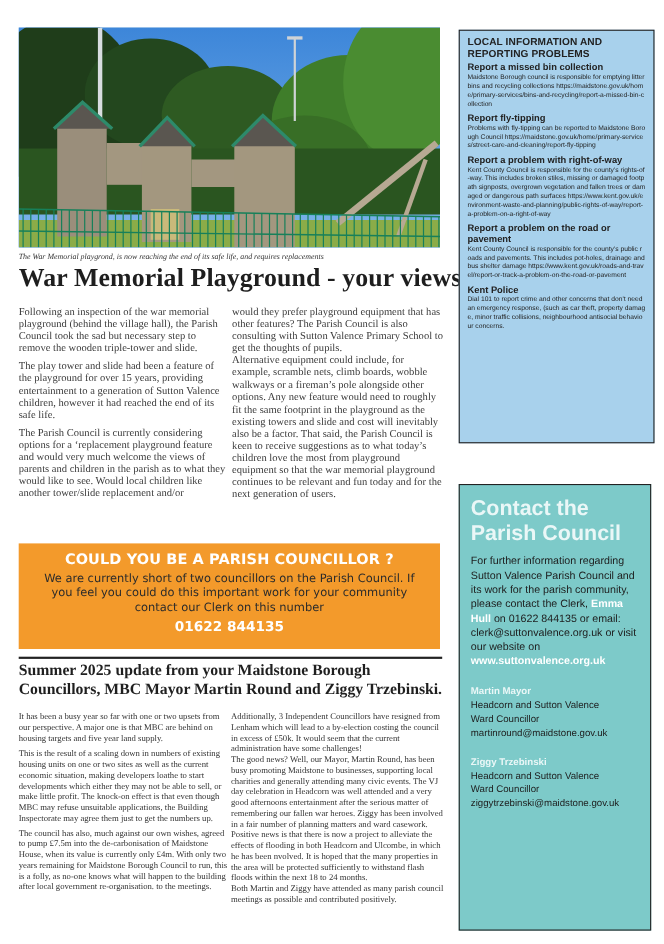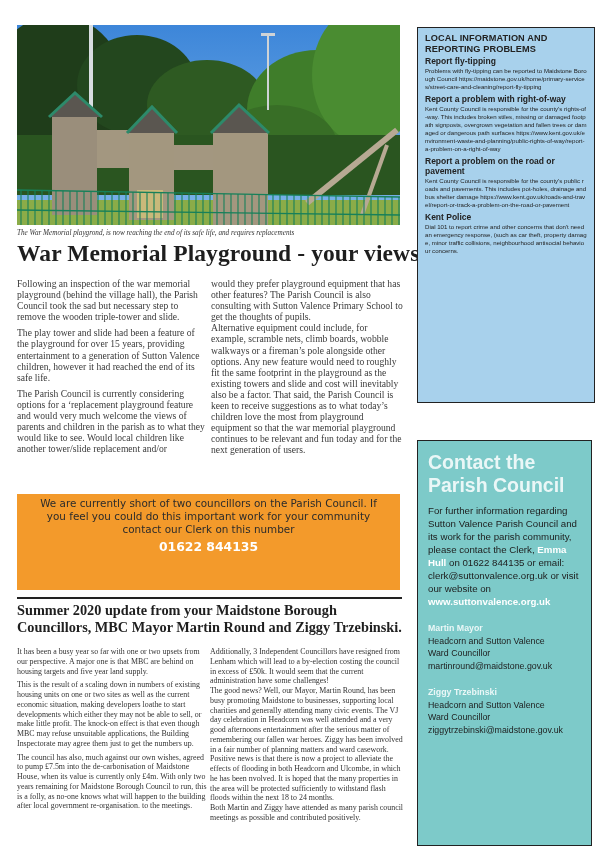--- a/index.html
+++ b/index.html
@@ -172,40 +172,45 @@
   <p>Following an inspection of the war memorial playground (behind the village hall), the Parish Council took the sad but necessary step to remove the wooden triple-tower and slide.</p>
   <p>The play tower and slide had been a feature of the playground for over 15 years, providing entertainment to a generation of Sutton Valence children, however it had reached the end of its safe life.</p>
   <p>The Parish Council is currently considering options for a ‘replacement playground feature and would very much welcome the views of parents and children in the parish as to what they would like to see. Would local children like another tower/slide replacement and/or</p>
 </div>
 <div id="play-col2" class="col">
   <p>would they prefer playground equipment that has other features? The Parish Council is also consulting with Sutton Valence Primary School to get the thoughts of pupils.</p>
   <p>Alternative equipment could include, for example, scramble nets, climb boards, wobble walkways or a fireman’s pole alongside other options. Any new feature would need to roughly fit the same footprint in the playground as the existing towers and slide and cost will inevitably also be a factor. That said, the Parish Council is keen to receive suggestions as to what today’s children love the most from playground equipment so that the war memorial playground continues to be  relevant and fun today and for the next generation of users.</p>
 </div>
 
 <div id="recruit">
+  <div id="recruit-title">COULD YOU BE A PARISH COUNCILLOR ?</div>
   <div id="recruit-body">We  are currently short of two councillors on the Parish Council. If you feel you could do this important work for your community contact our Clerk on this number</div>
   <div id="recruit-phone">01622 844135</div>
 </div>
 
 <div id="rule"></div>
 
-<h2 id="mbc-title">Summer 2020 update from your Maidstone Borough Councillors, MBC Mayor Martin Round and Ziggy Trzebinski.</h2>
+<h2 id="mbc-title">Summer 2025 update from your Maidstone Borough Councillors, MBC Mayor Martin Round and Ziggy Trzebinski.</h2>
 <div id="mbc-col1" class="small">
   <p>It has been a busy year so far with one or two upsets from our perspective. A major one is that MBC are behind on housing targets and five year land supply.</p>
   <p>This is the result of a scaling down in numbers of existing housing units on one or two sites as well as the current economic situation, making developers loathe to start developments which either they may not be able to sell, or make little profit. The knock-on effect is that even though MBC may refuse unsuitable applications, the Building Inspectorate may agree them just to get the numbers up.</p>
   <p>The council has also, much against our own wishes, agreed to pump £7.5m into the de-carbonisation of Maidstone House, when its value is currently only £4m. With only two years remaining for Maidstone Borough Council to run, this is a folly, as no-one knows what will happen to the building after local government re-organisation. to the meetings.</p>
 </div>
 <div id="mbc-col2" class="small">
   <p>Additionally, 3 Independent Councillors have resigned from Lenham which will lead to a by-election costing the council in excess of £50k. It would seem that the current administration have some challenges!</p>
   <p>The good news? Well, our Mayor, Martin Round, has been busy promoting Maidstone to businesses, supporting local charities and generally attending many civic events. The VJ day celebration in Headcorn was well attended and a very good afternoons entertainment after the serious matter of remembering our fallen war heroes. Ziggy has been involved in a fair number of planning matters and ward casework. Positive news is that there is now a project to alleviate the effects of flooding in both Headcorn and Ulcombe,  in which he has been nvolved. It is hoped that the many properties in the area will be protected sufficiently to withstand flash floods within the next 18 to 24 months.</p>
   <p>Both Martin and Ziggy have attended as many parish council meetings as possible and contributed positively.</p>
 </div>
 
 <div id="info">
   <div id="info-title">LOCAL INFORMATION AND REPORTING PROBLEMS</div>
+  <div class="info-item">
+    <div class="info-head">Report a missed bin collection</div>
+    <div class="info-body">Maidstone Borough council is responsible for emptying litter bins and recycling collections https://maidstone.gov.uk/home/primary-services/bins-and-recycling/report-a-missed-bin-collection</div>
+  </div>
   <div class="info-item">
     <div class="info-head">Report fly-tipping</div>
     <div class="info-body">Problems with fly-tipping can be reported to Maidstone Borough Council https://maidstone.gov.uk/home/primary-services/street-care-and-cleaning/report-fly-tipping</div>
   </div>
   <div class="info-item">
     <div class="info-head">Report a problem with right-of-way</div>
     <div class="info-body">Kent County Council is  responsible for the county's rights-of-way. This includes broken stiles, missing or damaged footpath signposts, overgrown vegetation and fallen trees or damaged or dangerous path surfaces https://www.kent.gov.uk/environment-waste-and-planning/public-rights-of-way/report-a-problem-on-a-right-of-way</div>
   </div>
   <div class="info-item">
     <div class="info-head">Report a problem on the road or pavement</div>

